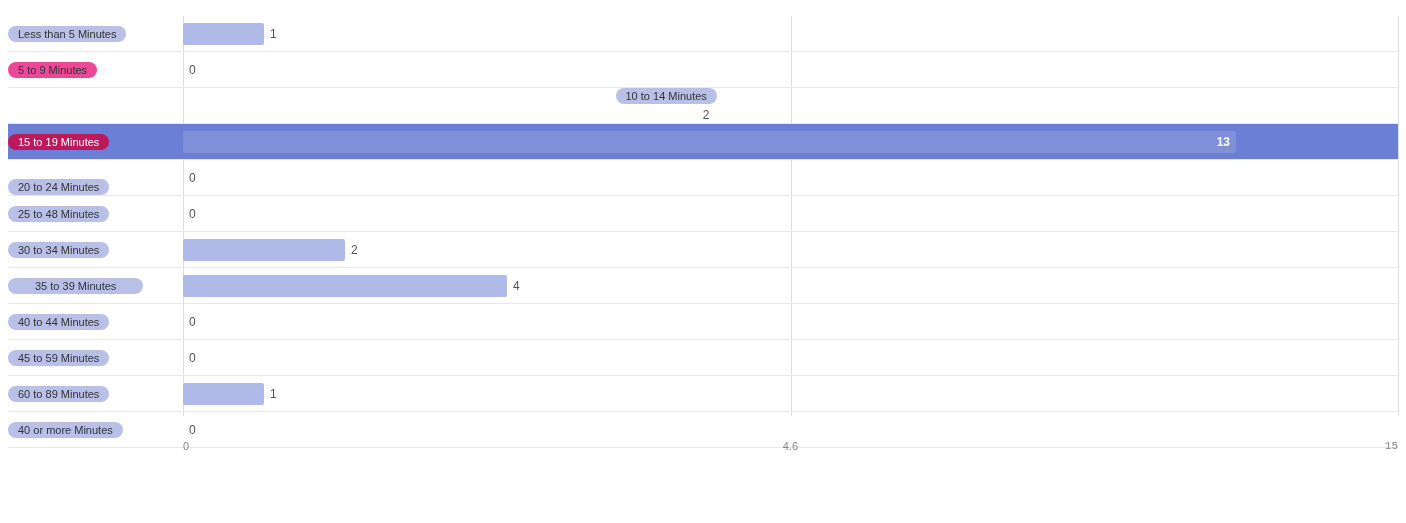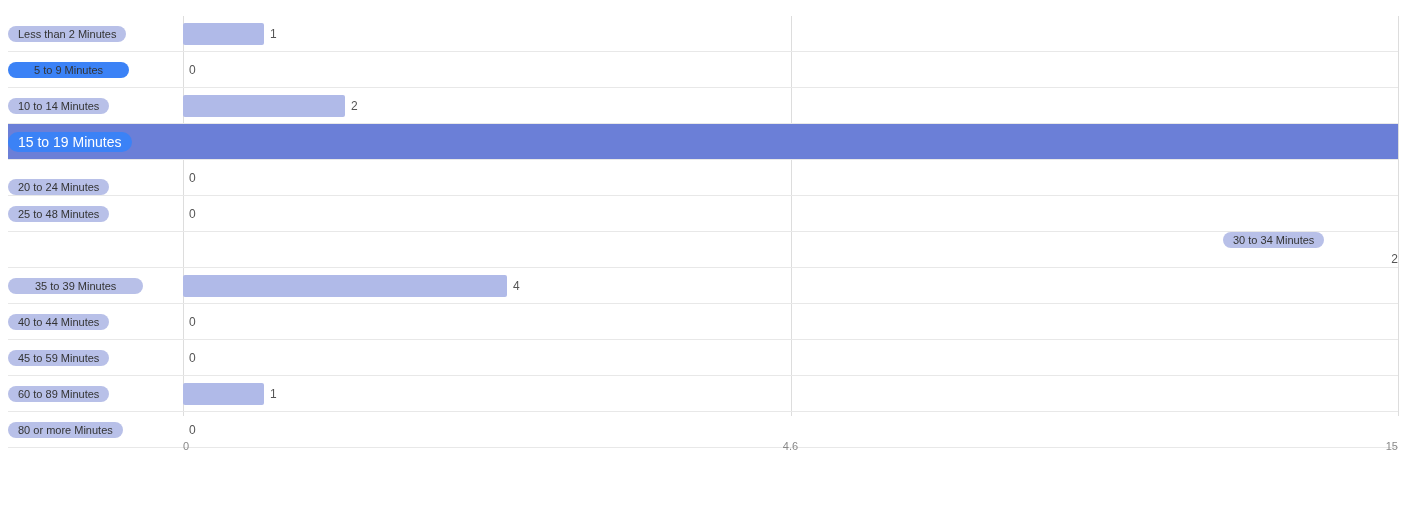--- a/index.html
+++ b/index.html
@@ -58,69 +58,74 @@
   <div id="bars-wrapper" style="position:relative; width:100%; height: calc(100% - 55px);">
 
     <div style="position: absolute; inset: 0px 0px 20px 175px; pointer-events: none; z-index: 0;">
         <div style="position: absolute; top: 0px; bottom: 0px; left: 0%; width: 1px; background: rgb(221, 221, 221);"></div>
         <div style="position: absolute; top: 0px; bottom: 0px; left: 50%; width: 1px; background: rgb(221, 221, 221);"></div>
         <div style="position: absolute; top: 0px; bottom: 0px; left: 100%; width: 1px; background: rgb(221, 221, 221);"></div>
       </div>
       <div id="bars-list">
         <div class="bar-row" style="display: flex; align-items: center; height: 36px; border-bottom: 1px solid rgb(232, 232, 232); position: relative;">
           <div style="width: 175px; min-width: 175px; display: flex; align-items: center; padding-right: 4px; z-index: 1;">
-            <span style="background: rgb(184, 192, 232); color: rgb(51, 51, 51); border-radius: 10px; padding: 2px 10px; font-size: 11px; white-space: nowrap; font-family: Arial, sans-serif;">Less than 2 Minutes</span>
+            <span style="background: rgb(184, 192, 232); color: rgb(51, 51, 51); border-radius: 10px; padding: 2px 10px; font-size: 11px; white-space: nowrap; font-family: Arial, sans-serif;">Less than 5 Minutes</span>
           </div>
           <div style="flex: 1 1 0%; position: relative; height: 100%; display: flex; align-items: center;">
             <div style="height: 22px; border-radius: 2px; background: rgb(176, 186, 232); width: 6.66667%; position: relative;"></div>
             <span style="margin-left: 6px; font-size: 12px; color: rgb(85, 85, 85); font-family: Arial, sans-serif;">1</span>
           </div>
         </div>
         <div class="bar-row" style="display: flex; align-items: center; height: 36px; border-bottom: 1px solid rgb(232, 232, 232); position: relative;">
           <div style="width: 175px; min-width: 175px; display: flex; align-items: center; padding-right: 4px; z-index: 1;">
-            <span style="background: #3b82f6; color: rgb(51, 51, 51); border-radius: 10px; padding: 2px 26px; font-size: 11px; white-space: nowrap; font-family: Arial, sans-serif;">5 to 9 Minutes</span>
+            <span style="background: #ec4899; color: rgb(51, 51, 51); border-radius: 10px; padding: 2px 10px; font-size: 11px; white-space: nowrap; font-family: Arial, sans-serif;">5 to 9 Minutes</span>
           </div>
           <div style="flex: 1 1 0%; position: relative; height: 100%; display: flex; align-items: center;">
             <div style="height: 22px; border-radius: 2px; background: rgb(176, 186, 232); width: 0%; position: relative;"></div>
             <span style="margin-left: 6px; font-size: 12px; color: rgb(85, 85, 85); font-family: Arial, sans-serif;">0</span>
           </div>
         </div>
-        <div class="bar-row" style="display: flex; align-items: center; height: 36px; border-bottom: 1px solid rgb(232, 232, 232); position: relative;">
+        <div class="bar-row" style="display: flex; align-items: center; height: 36px; border-bottom: 1px solid rgb(232, 232, 232); position: relative; flex-direction: column;">
           <div style="width: 175px; min-width: 175px; display: flex; align-items: center; padding-right: 4px; z-index: 1;">
             <span style="background: rgb(184, 192, 232); color: rgb(51, 51, 51); border-radius: 10px; padding: 2px 10px; font-size: 11px; white-space: nowrap; font-family: Arial, sans-serif;">10 to 14 Minutes</span>
           </div>
           <div style="flex: 1 1 0%; position: relative; height: 100%; display: flex; align-items: center;">
             <div style="height: 22px; border-radius: 2px; background: rgb(176, 186, 232); width: 13.3333%; position: relative;"></div>
             <span style="margin-left: 6px; font-size: 12px; color: rgb(85, 85, 85); font-family: Arial, sans-serif;">2</span>
           </div>
         </div>
         <div class="bar-row highlighted" style="display: flex; align-items: center; height: 36px; border-bottom: 1px solid rgb(232, 232, 232); position: relative; background: rgb(107, 127, 215);">
           <div style="width: 175px; min-width: 175px; display: flex; align-items: center; padding-right: 4px; z-index: 1;">
-            <span style="background: #3b82f6; color: rgb(255, 255, 255); border-radius: 10px; padding: 2px 10px; font-size: 14px; white-space: nowrap; font-family: Arial, sans-serif;">15 to 19 Minutes</span>
+            <span style="background: #be185d; color: rgb(255, 255, 255); border-radius: 10px; padding: 2px 10px; font-size: 11px; white-space: nowrap; font-family: Arial, sans-serif;">15 to 19 Minutes</span>
+          </div>
+          <div style="flex: 1 1 0%; position: relative; height: 100%; display: flex; align-items: center;">
+            <div style="height: 22px; border-radius: 2px; background: rgb(128, 144, 216); width: 86.6667%; position: relative;">
+              <span style="position: absolute; right: 6px; top: 50%; transform: translateY(-50%); color: rgb(255, 255, 255); font-size: 12px; font-weight: bold; font-family: Arial, sans-serif;">13</span>
+            </div>
           </div>
         </div>
         <div class="bar-row" style="display: flex; align-items: flex-end; height: 36px; border-bottom: 1px solid rgb(232, 232, 232); position: relative;">
           <div style="width: 175px; min-width: 175px; display: flex; align-items: center; padding-right: 4px; z-index: 1;">
             <span style="background: rgb(184, 192, 232); color: rgb(51, 51, 51); border-radius: 10px; padding: 2px 10px; font-size: 11px; white-space: nowrap; font-family: Arial, sans-serif;">20 to 24 Minutes</span>
           </div>
           <div style="flex: 1 1 0%; position: relative; height: 100%; display: flex; align-items: center;">
             <div style="height: 22px; border-radius: 2px; background: rgb(176, 186, 232); width: 0%; position: relative;"></div>
             <span style="margin-left: 6px; font-size: 12px; color: rgb(85, 85, 85); font-family: Arial, sans-serif;">0</span>
           </div>
         </div>
         <div class="bar-row" style="display: flex; align-items: center; height: 36px; border-bottom: 1px solid rgb(232, 232, 232); position: relative;">
           <div style="width: 175px; min-width: 175px; display: flex; align-items: center; padding-right: 4px; z-index: 1;">
             <span style="background: rgb(184, 192, 232); color: rgb(51, 51, 51); border-radius: 10px; padding: 2px 10px; font-size: 11px; white-space: nowrap; font-family: Arial, sans-serif;">25 to 48 Minutes</span>
           </div>
           <div style="flex: 1 1 0%; position: relative; height: 100%; display: flex; align-items: center;">
             <div style="height: 22px; border-radius: 2px; background: rgb(176, 186, 232); width: 0%; position: relative;"></div>
             <span style="margin-left: 6px; font-size: 12px; color: rgb(85, 85, 85); font-family: Arial, sans-serif;">0</span>
           </div>
         </div>
-        <div class="bar-row" style="display: flex; align-items: flex-end; height: 36px; border-bottom: 1px solid rgb(232, 232, 232); position: relative; flex-direction: column;">
+        <div class="bar-row" style="display: flex; align-items: center; height: 36px; border-bottom: 1px solid rgb(232, 232, 232); position: relative;">
           <div style="width: 175px; min-width: 175px; display: flex; align-items: center; padding-right: 4px; z-index: 1;">
             <span style="background: rgb(184, 192, 232); color: rgb(51, 51, 51); border-radius: 10px; padding: 2px 10px; font-size: 11px; white-space: nowrap; font-family: Arial, sans-serif;">30 to 34 Minutes</span>
           </div>
           <div style="flex: 1 1 0%; position: relative; height: 100%; display: flex; align-items: center;">
             <div style="height: 22px; border-radius: 2px; background: rgb(176, 186, 232); width: 13.3333%; position: relative;"></div>
             <span style="margin-left: 6px; font-size: 12px; color: rgb(85, 85, 85); font-family: Arial, sans-serif;">2</span>
           </div>
         </div>
         <div class="bar-row" style="display: flex; align-items: center; height: 36px; border-bottom: 1px solid rgb(232, 232, 232); position: relative;">
           <div style="width: 175px; min-width: 175px; display: flex; align-items: center; padding-right: 4px; z-index: 1;">
@@ -153,28 +158,28 @@
           <div style="width: 175px; min-width: 175px; display: flex; align-items: flex-end; padding-right: 4px; z-index: 1;">
             <span style="background: rgb(184, 192, 232); color: rgb(51, 51, 51); border-radius: 10px; padding: 2px 10px; font-size: 11px; white-space: nowrap; font-family: Arial, sans-serif;">60 to 89 Minutes</span>
           </div>
           <div style="flex: 1 1 0%; position: relative; height: 100%; display: flex; align-items: center;">
             <div style="height: 22px; border-radius: 2px; background: rgb(176, 186, 232); width: 6.66667%; position: relative;"></div>
             <span style="margin-left: 6px; font-size: 12px; color: rgb(85, 85, 85); font-family: Arial, sans-serif;">1</span>
           </div>
         </div>
         <div class="bar-row" style="display: flex; align-items: center; height: 36px; border-bottom: 1px solid rgb(232, 232, 232); position: relative;">
           <div style="width: 175px; min-width: 175px; display: flex; align-items: center; padding-right: 4px; z-index: 1;">
-            <span style="background: rgb(184, 192, 232); color: rgb(51, 51, 51); border-radius: 10px; padding: 2px 10px; font-size: 11px; white-space: nowrap; font-family: Arial, sans-serif;">80 or more Minutes</span>
+            <span style="background: rgb(184, 192, 232); color: rgb(51, 51, 51); border-radius: 10px; padding: 2px 10px; font-size: 11px; white-space: nowrap; font-family: Arial, sans-serif;">40 or more Minutes</span>
           </div>
           <div style="flex: 1 1 0%; position: relative; height: 100%; display: flex; align-items: center;">
             <div style="height: 22px; border-radius: 2px; background: rgb(176, 186, 232); width: 0%; position: relative;"></div>
             <span style="margin-left: 6px; font-size: 12px; color: rgb(85, 85, 85); font-family: Arial, sans-serif;">0</span>
           </div>
         </div>
       </div>
   </div>
 
   <div class="x-axis" id="x-axis" style="margin-left: 175px; position: relative; height: 20px;">
   <span style="position: absolute; left: 0%; font-size: 11px; color: rgb(136, 136, 136); font-family: Arial, sans-serif; transform: translateX(0px);">0</span>
       <span style="position: absolute; left: 50%; font-size: 11px; color: rgb(136, 136, 136); font-family: Arial, sans-serif; transform: translateX(-50%);">4.6</span>
-      <span style="position: absolute; left: 100%; font-size: 11px; color: rgb(136, 136, 136); font-family: Liberation Sans, sans-serif; transform: translateX(-100%);">15</span>
+      <span style="position: absolute; left: 100%; font-size: 11px; color: rgb(136, 136, 136); font-family: Liberation Mono, monospace; transform: translateX(-100%);">15</span>
     </div>
 </div>
 
 </body></html>

